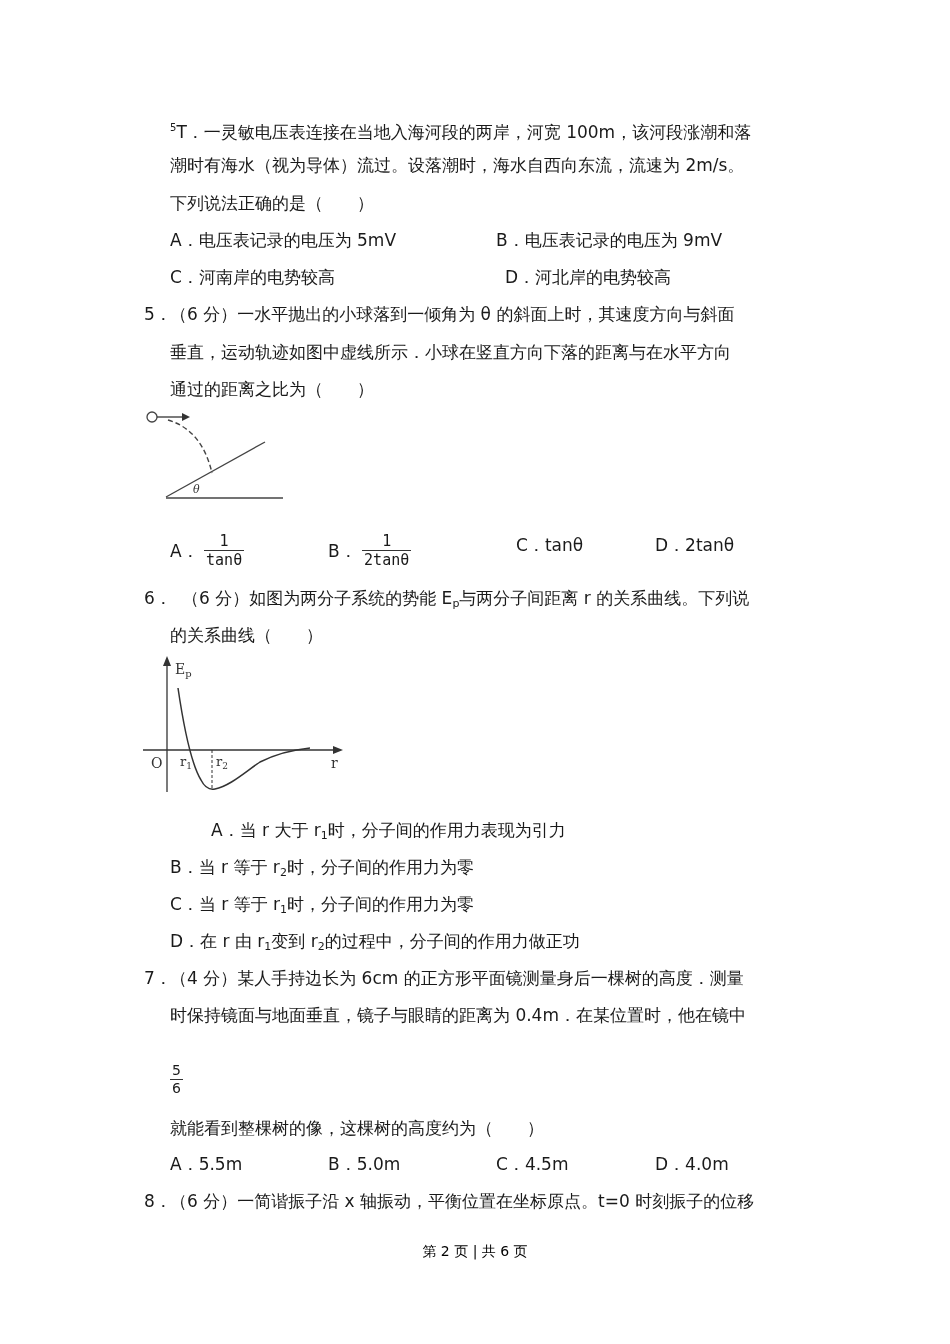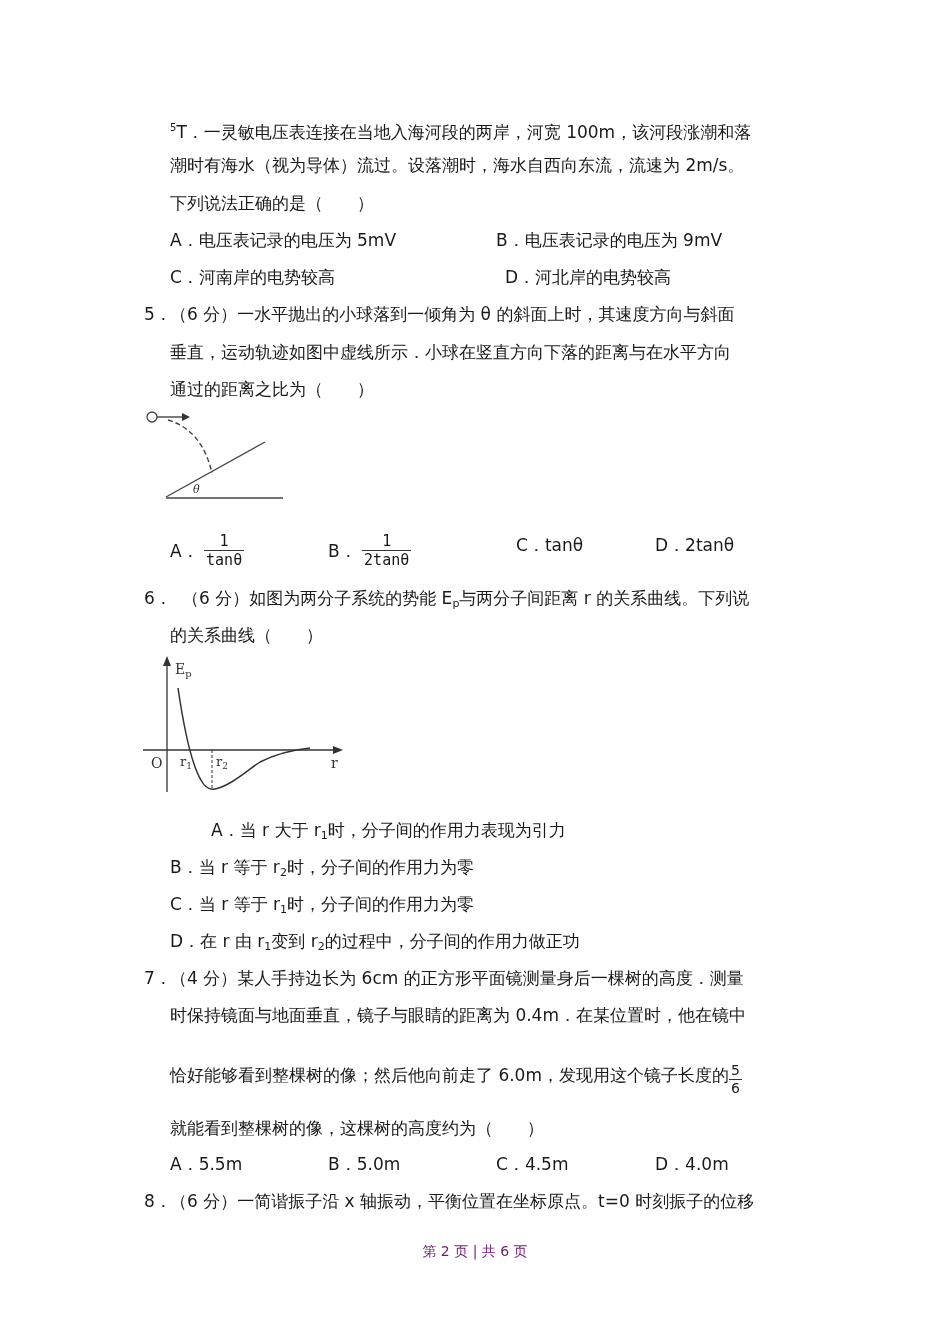--- a/index.html
+++ b/index.html
@@ -11,21 +11,21 @@
   .line {
     position: absolute; font-size: 17px; line-height: 24px; white-space: nowrap;
   }
   .qnum { position: absolute; font-size: 17px; line-height: 24px; }
   sub { font-size: 11px; vertical-align: -3px; }
   sup { font-size: 10px; vertical-align: 7px; }
   .frac { display: inline-block; vertical-align: middle; text-align: center; font-family: "DejaVu Sans Mono", monospace; font-size: 15px; line-height: 18px; }
   .frac .num { display: block; border-bottom: 1px solid #333; padding: 0 2px; }
   .frac .den { display: block; padding: 0 2px; }
   .opt { position: absolute; font-size: 17px; line-height: 24px; white-space: nowrap; }
-  .footer { position: absolute; left: 0; width: 950px; top: 1243px; text-align: center; font-size: 14px; color: #701a75; }
+  .footer { position: absolute; left: 0; width: 950px; top: 1243px; text-align: center; font-size: 14px; color: #000000; }
   svg { position: absolute; }
 </style>
 </head>
 <body>
 
 <div class="line" style="left:170px; top:116px;">
   <sup>5</sup><span>T．</span><span>一灵敏电压表连接在当地入海河段的两岸，河宽 100m，该河段涨潮和落</span>
 </div>
 <div class="line" style="left:170px; top:153px;">潮时有海水（视为导体）流过。设落潮时，海水自西向东流，流速为 2m/s。</div>
 <div class="line" style="left:170px; top:191px;">下列说法正确的是（　　）</div>
@@ -83,21 +83,21 @@
 
 <div class="opt" style="left:170px; top:818px;margin-left:41px;"><span>A．</span><span>当 r 大于 r</span><sub>1</sub><span>时，分子间的作用力表现为引力</span></div>
 <div class="opt" style="left:170px; top:855px;"><span>B．</span><span>当 r 等于 r</span><sub>2</sub><span>时，分子间的作用力为零</span></div>
 <div class="opt" style="left:170px; top:892px;"><span>C．</span><span>当 r 等于 r</span><sub>1</sub><span>时，分子间的作用力为零</span></div>
 <div class="opt" style="left:170px; top:929px;"><span>D．</span><span>在 r 由 r</span><sub>1</sub><span>变到 r</span><sub>2</sub><span>的过程中，分子间的作用力做正功</span></div>
 
 <div class="qnum" style="left:144px; top:966px;">7．</div>
 <div class="line" style="left:170px; top:966px;">（4 分）某人手持边长为 6cm 的正方形平面镜测量身后一棵树的高度．测量</div>
 <div class="line" style="left:170px; top:1003px;">时保持镜面与地面垂直，镜子与眼睛的距离为 0.4m．在某位置时，他在镜中</div>
 <div class="line" style="left:170px; top:1062px;">
-  <span>恰好能够看到整棵树的像；然后他向前走了 6.0m，发现用这个镜子长度的</span><span class="frac" style="font-family:'DejaVu Sans', sans-serif; font-size:14px; line-height:17px; vertical-align:-12px;"><span class="num">5</span><span class="den">6</span></span>
+  <span class="frac" style="font-family:'DejaVu Sans', sans-serif; font-size:14px; line-height:17px; vertical-align:-12px;"><span class="num">5</span><span class="den">6</span></span>
 </div>
 <div class="line" style="left:170px; top:1116px;text-align:right;">就能看到整棵树的像，这棵树的高度约为（　　）</div>
 
 <div class="opt" style="left:170px; top:1152px;"><span>A．</span><span>5.5m</span></div>
 <div class="opt" style="left:328px; top:1152px;"><span>B．</span><span>5.0m</span></div>
 <div class="opt" style="left:496px; top:1152px;"><span>C．</span><span>4.5m</span></div>
 <div class="opt" style="left:655px; top:1152px;"><span>D．</span><span>4.0m</span></div>
 
 <div class="qnum" style="left:144px; top:1189px;">8．</div>
 <div class="line" style="left:170px; top:1189px;">（6 分）一简谐振子沿 x 轴振动，平衡位置在坐标原点。t=0 时刻振子的位移</div>

